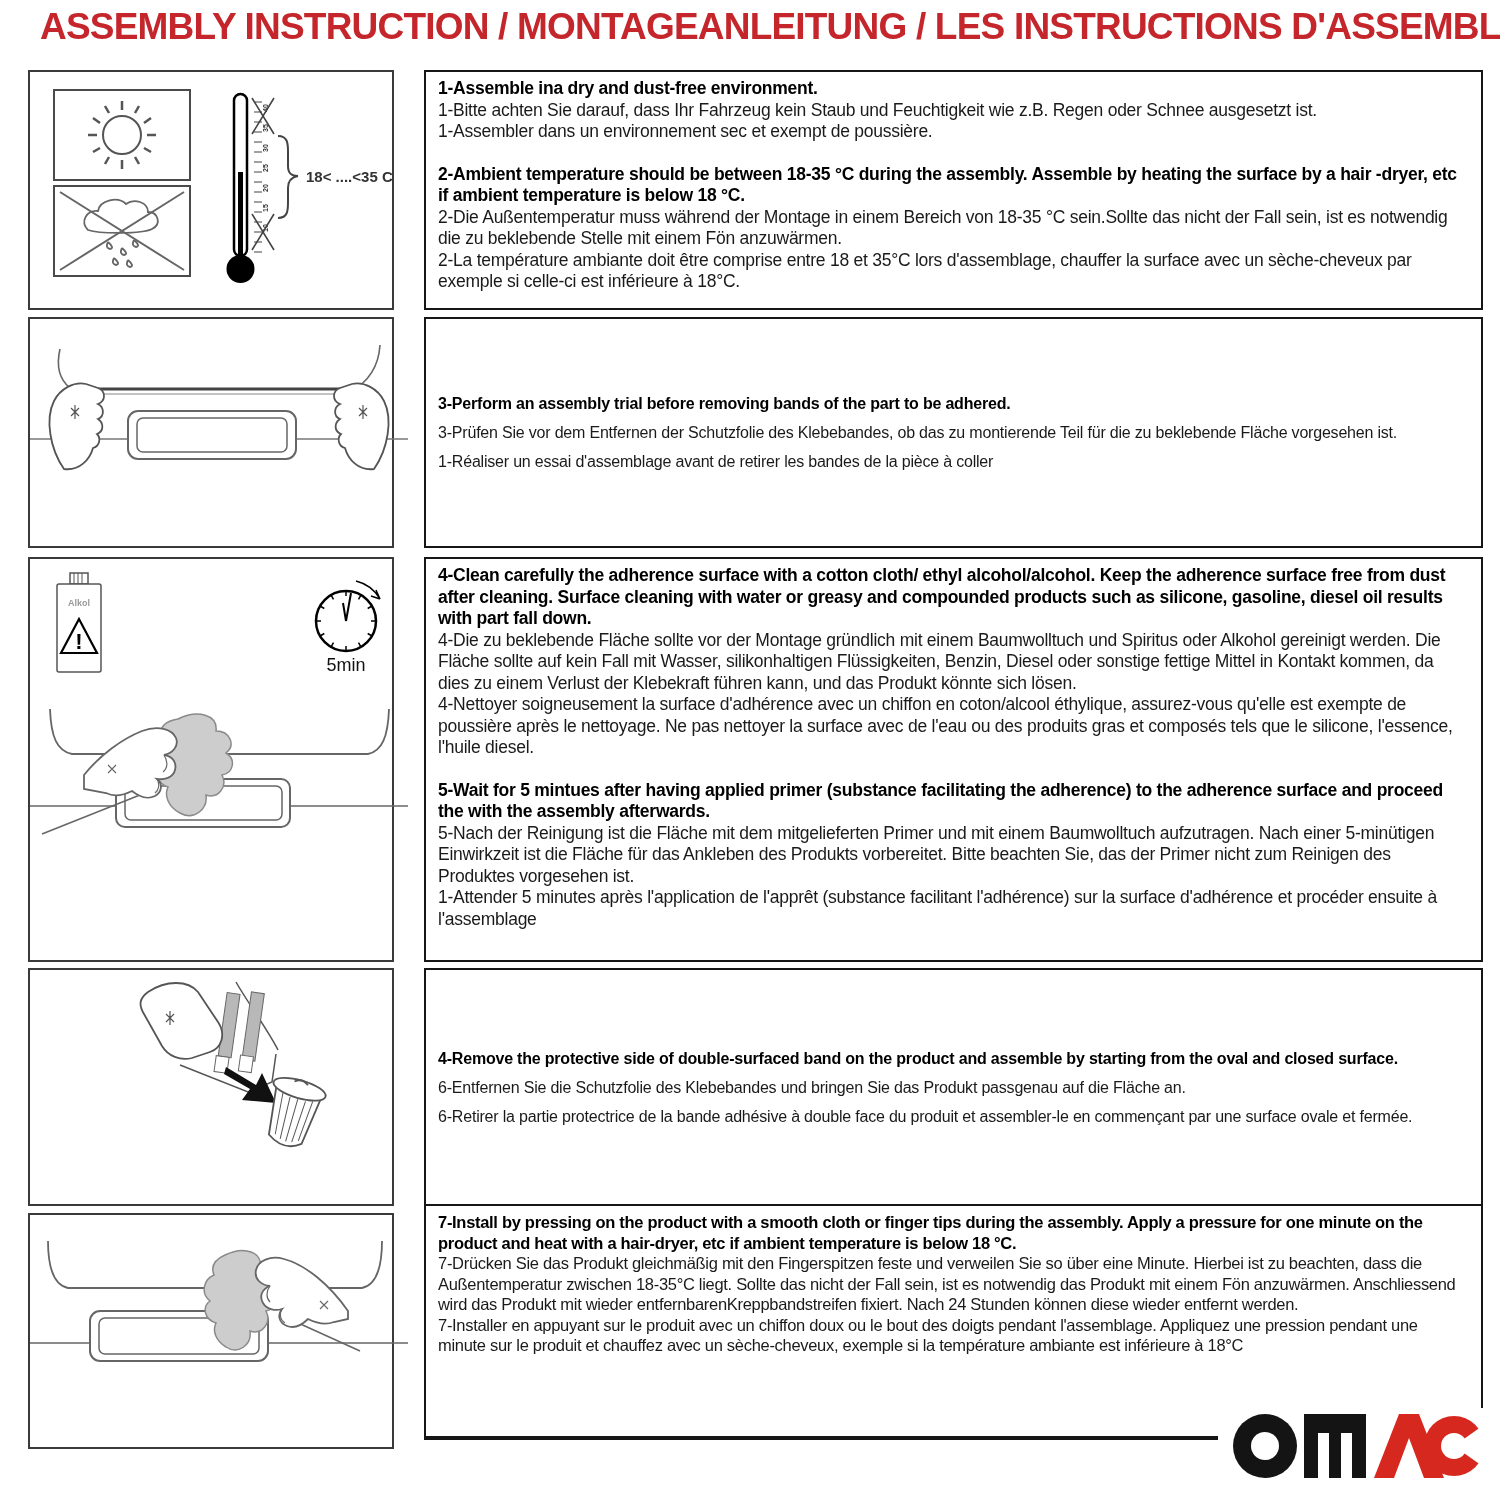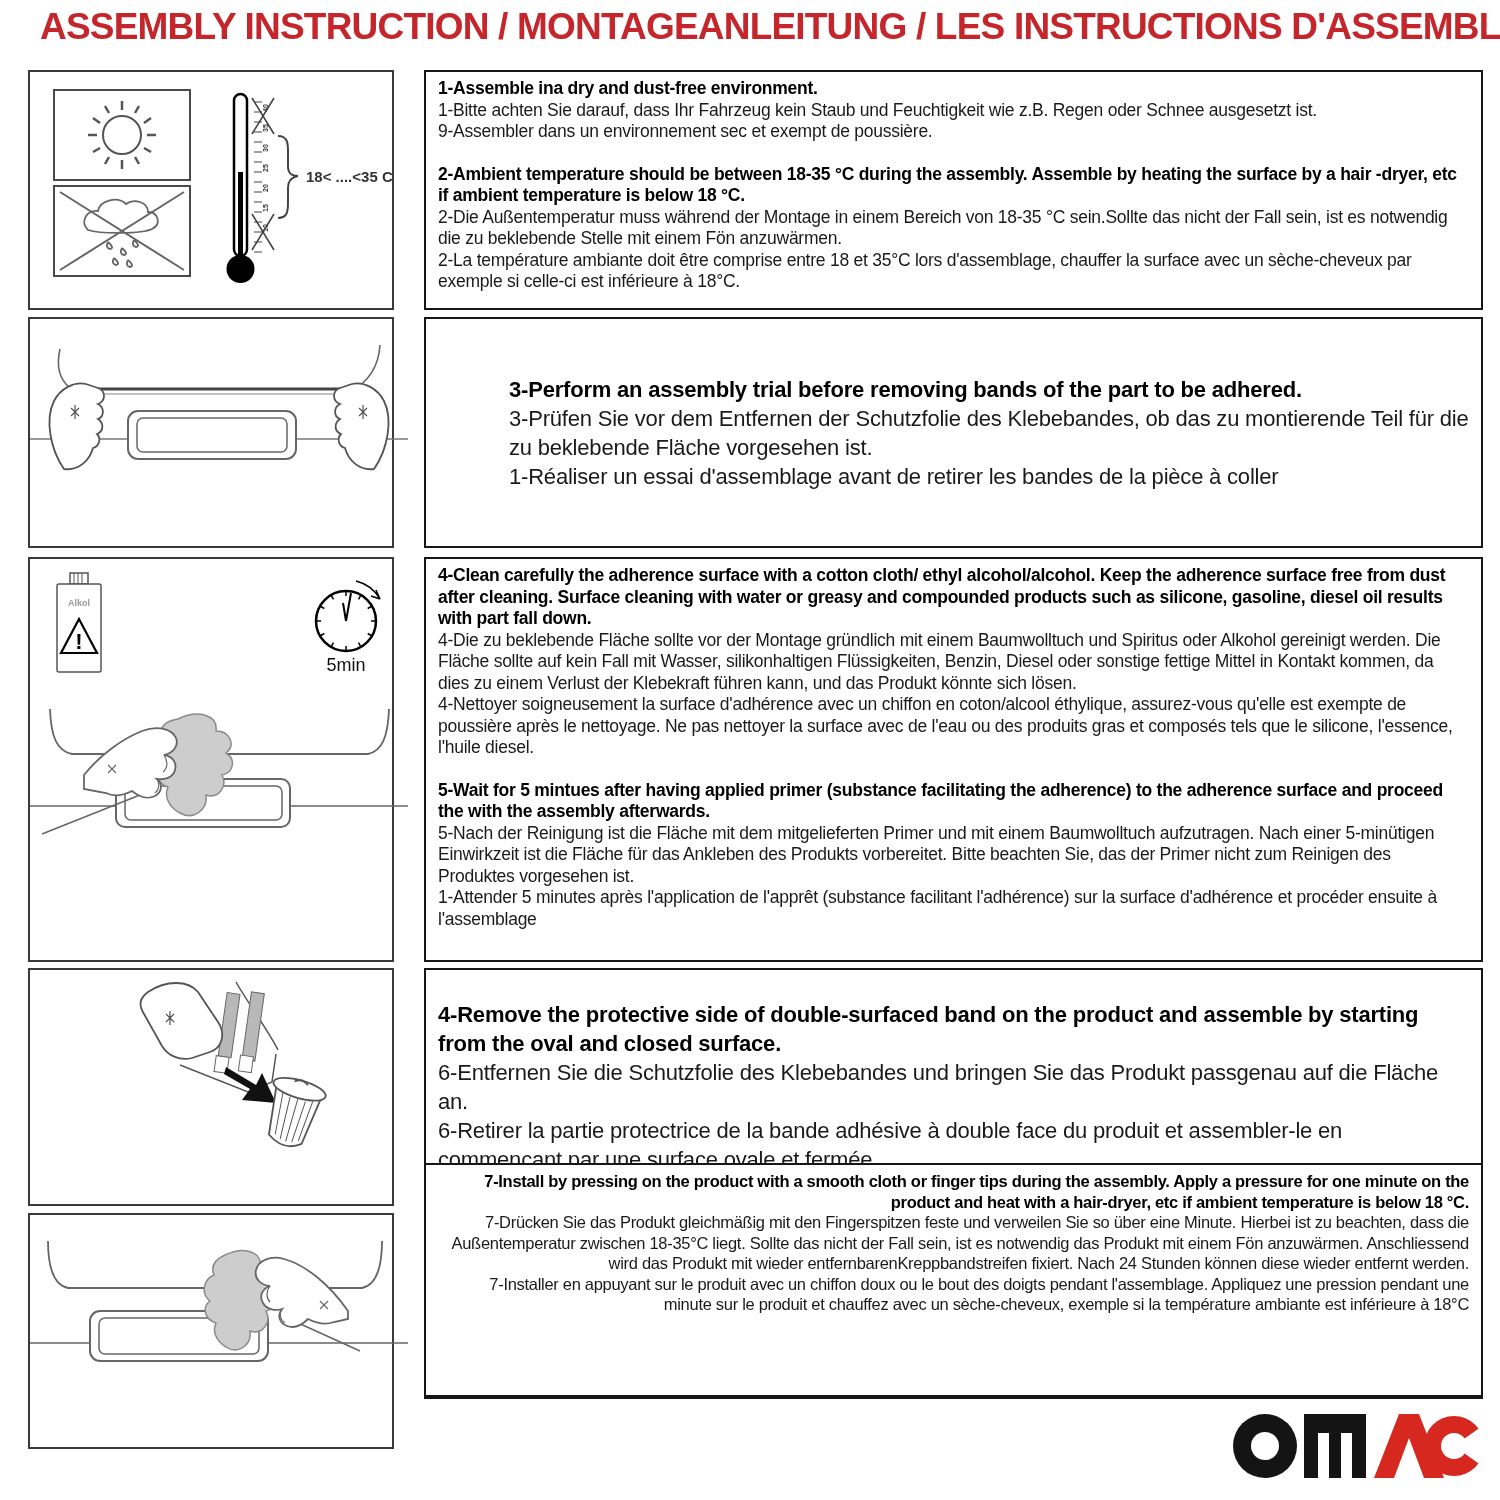--- a/index.html
+++ b/index.html
@@ -8,21 +8,21 @@
   .title{position:absolute;left:40px;top:6px;margin:0;font-size:37px;font-weight:bold;
          color:var(--title-red,#c4262b);letter-spacing:-0.8px;white-space:nowrap;}
   .lbox{position:absolute;left:28px;width:366px;border:2px solid #3a3a3a;background:#fff;box-sizing:border-box;}
   .rbox{position:absolute;left:424px;width:1059px;border:2px solid #161616;background:#fff;
         box-sizing:border-box;padding:6px 12px;}
   .rbox.vcenter{display:flex;flex-direction:column;justify-content:center;}
   .rbox.last{border-bottom-width:4px;}
   .grp+.grp{margin-top:21px;}
   .en{font-weight:bold;color:#000000;}
   .t17{font-size:17.5px;line-height:21.5px;letter-spacing:-0.25px;}
-  .big{font-size:22px;line-height:29px;letter-spacing:-0.2px;align-items:flex-end;}
+  .big{font-size:16px;line-height:29px;letter-spacing:-0.2px;}
   .t16{font-size:16.5px;line-height:20.5px;letter-spacing:-0.3px;}
   .narrow{max-width:960px;}
   svg{display:block;}
   .logo{position:absolute;top:1408px;right:16px;background:#fff;padding-left:14px;}
 </style>
 </head>
 <body>
 
 <div class="page">
 
@@ -58,21 +58,21 @@
         <path stroke="#444" stroke-width="1.6" fill="none" d="M222,26 L244,62 M244,26 L222,62 M222,142 L244,178 M244,142 L222,178"></path>
         <path stroke="#444" stroke-width="2" fill="none" d="M248,64 C258,64 258,72 258,80 L258,94 C258,102 262,104 268,104 C262,105 258,108 258,116 L258,130 C258,138 258,146 248,146"></path>
         <text x="276" y="110" font-size="15" font-weight="bold" fill="#333">18&lt; ....&lt;35 C</text>
       </g>
     </svg>
   </div>
   <div class="rbox t17" style="top:70px;height:240px;">
     <div class="grp">
       <div class="en">1-Assemble ina dry and dust-free environment.</div>
       <div>1-Bitte achten Sie darauf, dass Ihr Fahrzeug kein Staub und Feuchtigkeit wie z.B. Regen oder Schnee ausgesetzt ist.</div>
-      <div>9-Assembler dans un environnement sec et exempt de poussière.</div>
+      <div>1-Assembler dans un environnement sec et exempt de poussière.</div>
     </div>
     <div class="grp">
       <div class="en">2-Ambient temperature should be between 18-35 °C  during the assembly. Assemble by heating the surface by a hair -dryer, etc if ambient temperature is below 18 °C.</div>
       <div>2-Die Außentemperatur muss während der Montage in einem Bereich von 18-35 °C  sein.Sollte das nicht der Fall sein, ist es notwendig die zu beklebende Stelle mit einem Fön anzuwärmen.</div>
       <div>2-La température ambiante doit être comprise entre 18 et 35°C lors d'assemblage, chauffer la surface avec un sèche-cheveux par exemple si celle-ci est inférieure à 18°C.</div>
     </div>
   </div>
 
   <div class="lbox" style="top:317px;height:231px;">
     <svg width="378" height="227" viewBox="0 0 378 227">
@@ -190,21 +190,21 @@
       </g>
       <path d="M255,102 L330,136" stroke="#666" stroke-width="1.5" fill="none"></path>
       <path fill="#cdcdcd" stroke="#8a8a8a" stroke-width="1.5" d="M195,40 C215,30 233,38 230,52 C244,52 250,66 240,74 C250,80 248,94 236,96 C242,108 232,120 220,116 C222,130 208,140 196,132 C186,126 182,116 186,108 C174,104 172,92 180,86 C170,78 174,64 184,60 C180,50 186,44 195,40 Z"></path>
       <g fill="#fff" stroke="#666" stroke-width="1.8">
         <path d="M318,96 C300,70 276,50 254,44 C240,40 228,46 226,55 C224,64 231,70 240,71 C232,74 229,81 233,88 C237,95 246,96 252,94 C247,100 249,108 257,111 C265,114 273,109 278,104 C286,108 296,110 304,107 L318,104 Z"></path>
         <path stroke-width="1.2" fill="none" d="M240,71 C236,76 236,83 240,87 M252,94 C249,99 250,105 255,108"></path>
         <path stroke-width="1.1" d="M290,86 L298,94 M298,86 L290,94"></path>
       </g>
     </svg>
   </div>
-  <div class="rbox t16 last" style="top:1163px;height:236px;text-align:right;">
+  <div class="rbox t16 last" style="top:1204px;height:236px;">
     <div class="grp">
       <div class="en">7-Install by pressing on the product with a smooth cloth or finger tips during the assembly. Apply a pressure for one minute on the product and heat with a hair-dryer, etc if ambient temperature is below 18 °C.</div>
       <div>7-Drücken Sie das Produkt gleichmäßig mit den Fingerspitzen feste und verweilen Sie so über eine Minute. Hierbei ist zu beachten, dass die Außentemperatur zwischen 18-35°C liegt. Sollte das nicht der Fall sein, ist es notwendig das Produkt mit einem Fön anzuwärmen. Anschliessend wird das Produkt mit wieder entfernbarenKreppbandstreifen fixiert. Nach 24 Stunden können diese wieder entfernt werden.</div>
       <div>7-Installer en appuyant sur le produit avec un chiffon doux ou le bout des doigts pendant l'assemblage. Appliquez une pression pendant une minute sur le produit et chauffez avec un sèche-cheveux, exemple si la température ambiante est inférieure à 18°C</div>
     </div>
   </div>
 
   <div class="logo">
     <svg width="252" height="72" viewBox="0 0 252 72">
       <g fill="var(--logo-black,#141414)">

